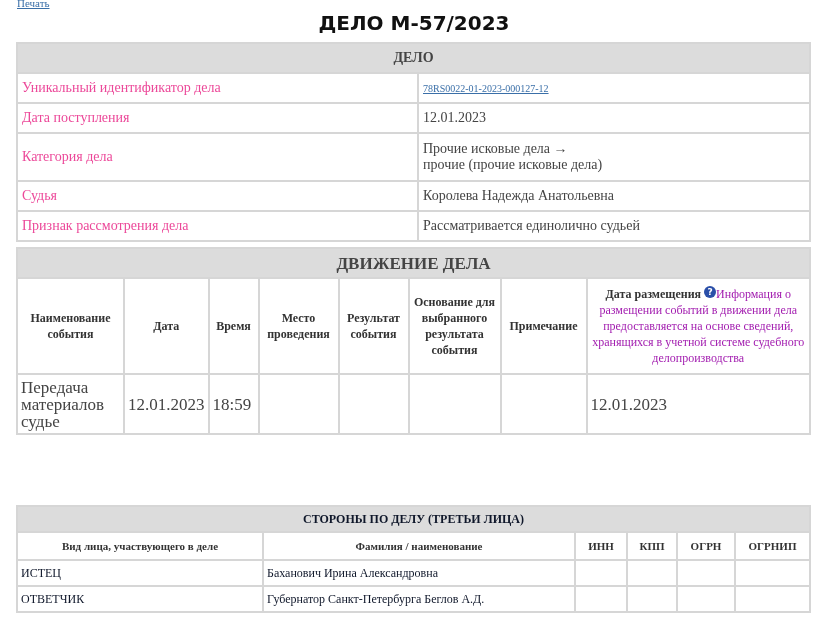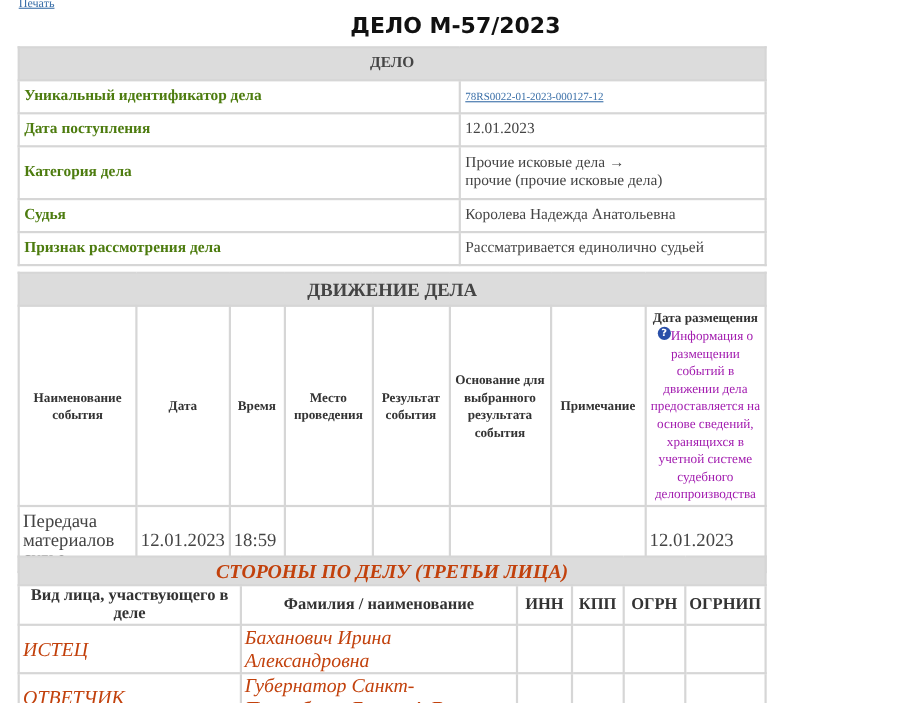--- a/index.html
+++ b/index.html
@@ -2,41 +2,41 @@
 <html><head>
 <meta charset="utf-8">
 <style>
   html, body { margin:0; padding:0; background:#ffffff; }
   body { width:828px; height:639px; position:relative; overflow:hidden;
          font-family:"Liberation Serif", serif; color:#333; }
   .print-link { position:absolute; left:17px; top:-3px; font-size:11px; color:#3a6fa8;
                 text-decoration:underline; cursor:pointer; }
   .case-title { position:absolute; left:0; width:828px; top:11px; text-align:center;
                 font-family:"DejaVu Sans", sans-serif; font-weight:bold; font-size:20px; color:#111; }
-  table { border-collapse:collapse; position:absolute; left:16px; width:681px; }
+  table { border-collapse:collapse; position:absolute; left:16px; width:795px; }
   td, th { border:2px solid #d6d6d6; }
   .sec-head { background:#dcdcdc; text-align:center; font-weight:bold; font-size:15px; color:#444; height:24px; padding:0; }
   
   #t-case { top:42px; }
   #t-case td { font-size:14px; padding:3px 4px; height:22px; }
-  #t-case td.lbl { width:391px; font-weight:bold; color:#4d7c0f; }
+  #t-case td.lbl { width:391px; font-weight:normal; color:#ec4899; }
   #t-case td.val { color:#444; }
   #t-case a { font-size:10px; color:#3a6fa8; text-decoration:underline; }
   
   #t-move { top:247px; }
   #t-move th { font-size:12px; color:#333; padding:2px 2px; line-height:16px; font-weight:bold; }
   #t-move td { font-size:17px; color:#444; padding:2px 3px; line-height:17px; }
   #t-move th .desc { font-weight:normal; color:#a21caf; }
   .qicon { display:inline-block; width:12px; height:12px; border-radius:50%; background:#2a4fa8;
            color:#fff; font-size:9px; line-height:12px; text-align:center; font-weight:bold;
            font-family:"DejaVu Sans", sans-serif; vertical-align:top; }
   
   #t-parties { top:505px; }
-  #t-parties th { font-size:15px; color:#333; height:26px; padding:0 3px; }
-  #t-parties td { font-size:18px; color:#c2410c; height:24px; padding:0 3px;font-style:italic; }
+  #t-parties th { font-size:11px; color:#333; height:26px; padding:0 3px; }
+  #t-parties td { font-size:12px; color:#0f172a; height:24px; padding:0 3px; }
 </style>
 </head>
 <body>
 
 <a class="print-link">Печать</a>
 <div class="case-title">ДЕЛО М-57/2023</div>
 
 <table id="t-case">
   <tbody>
       <tr>

